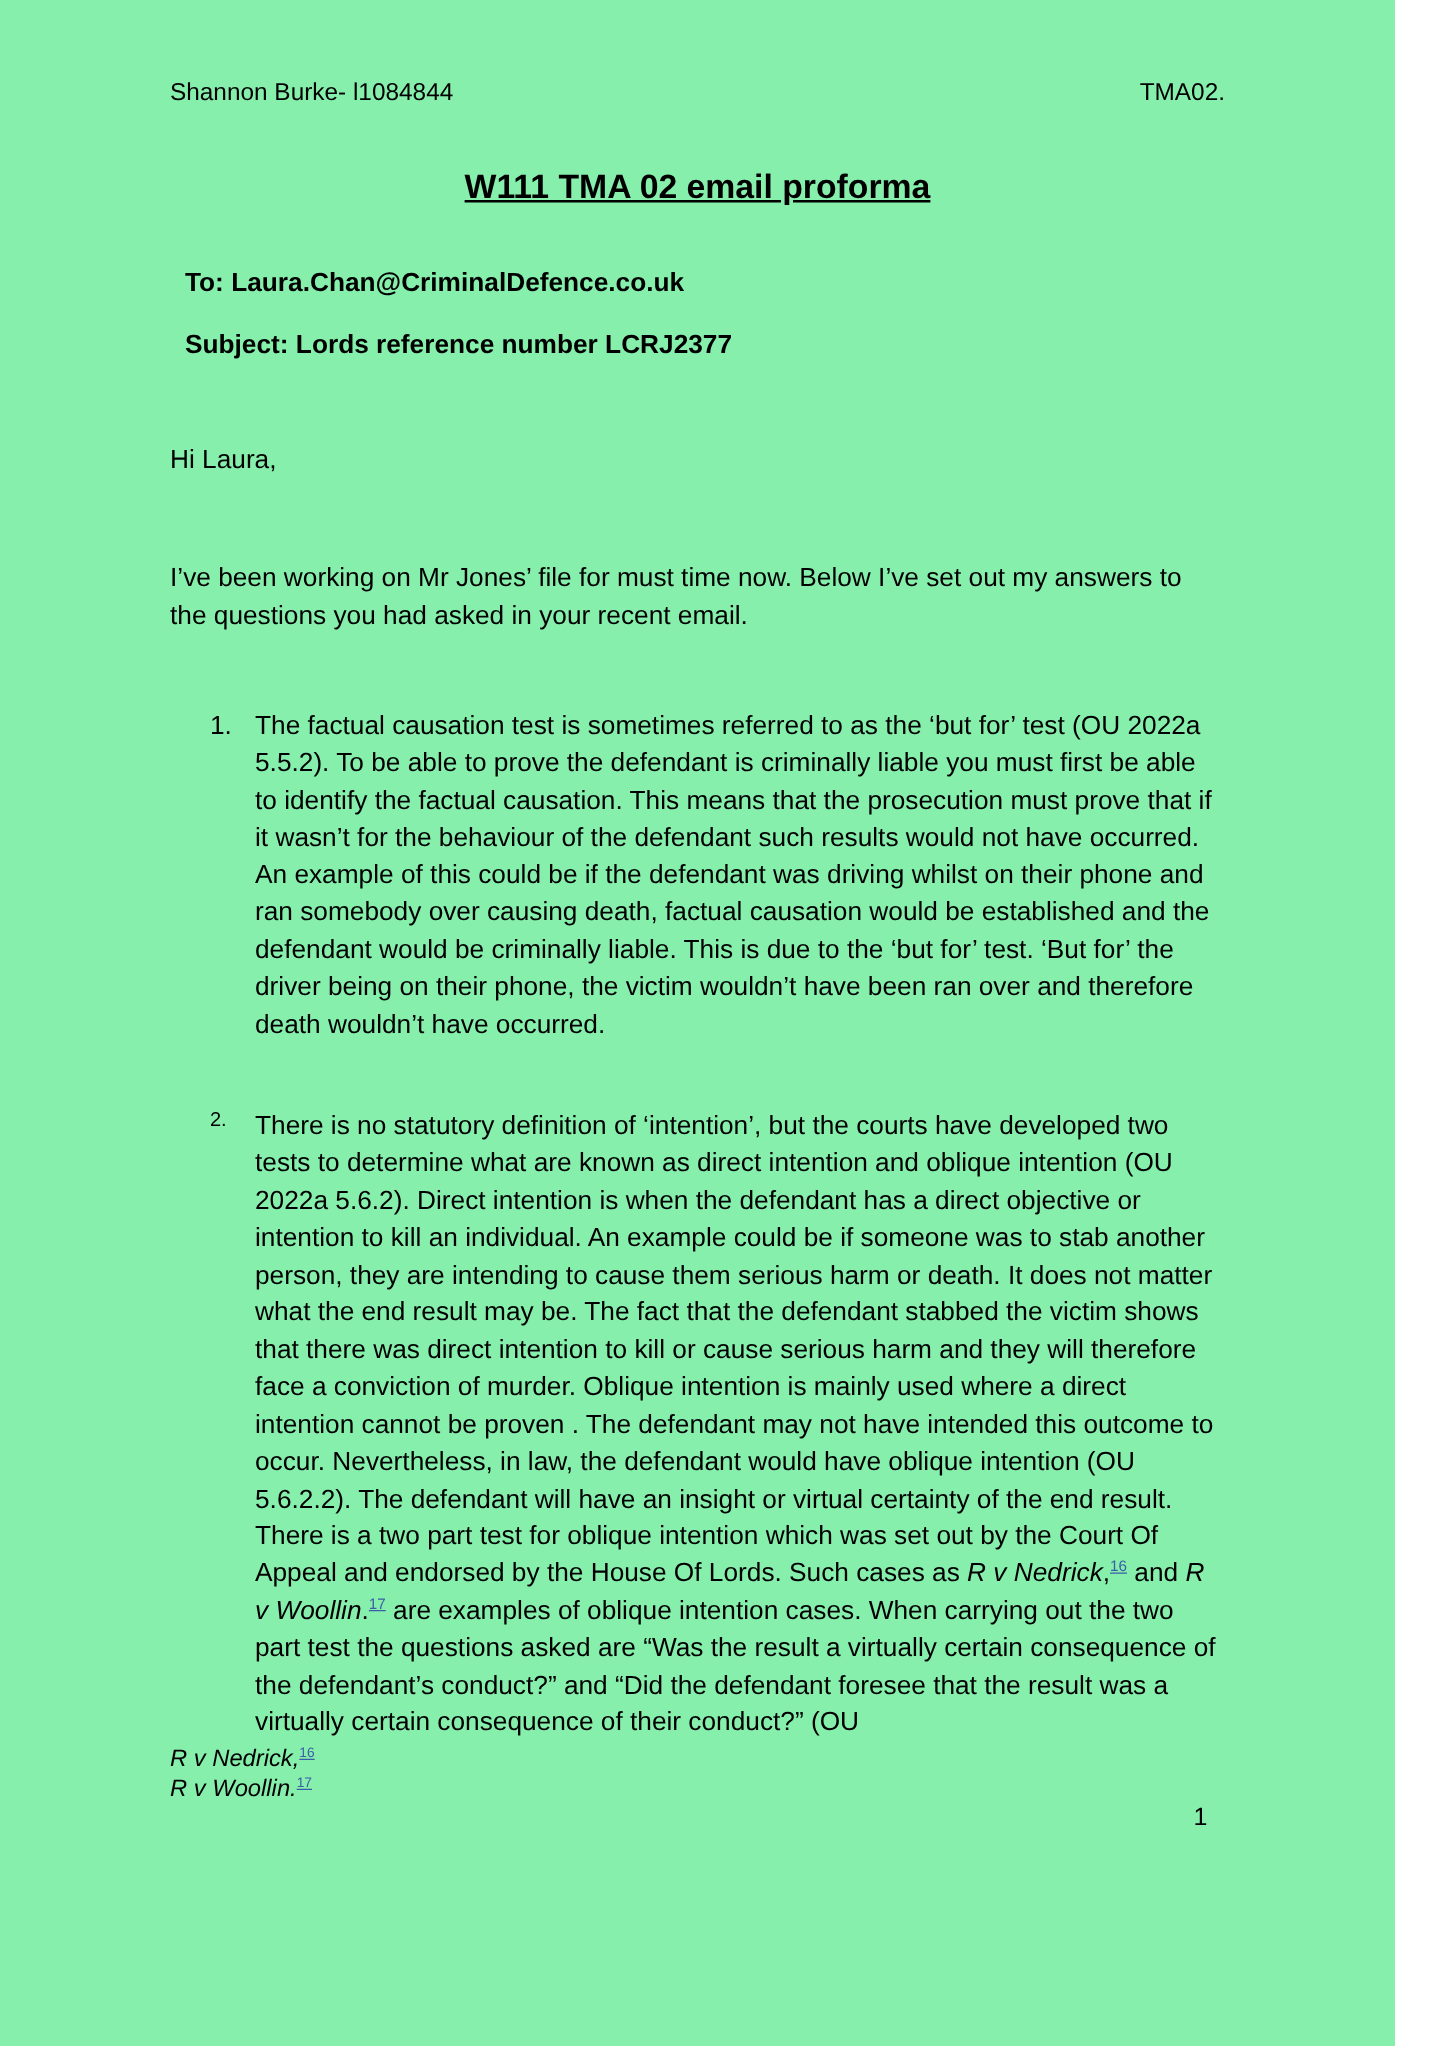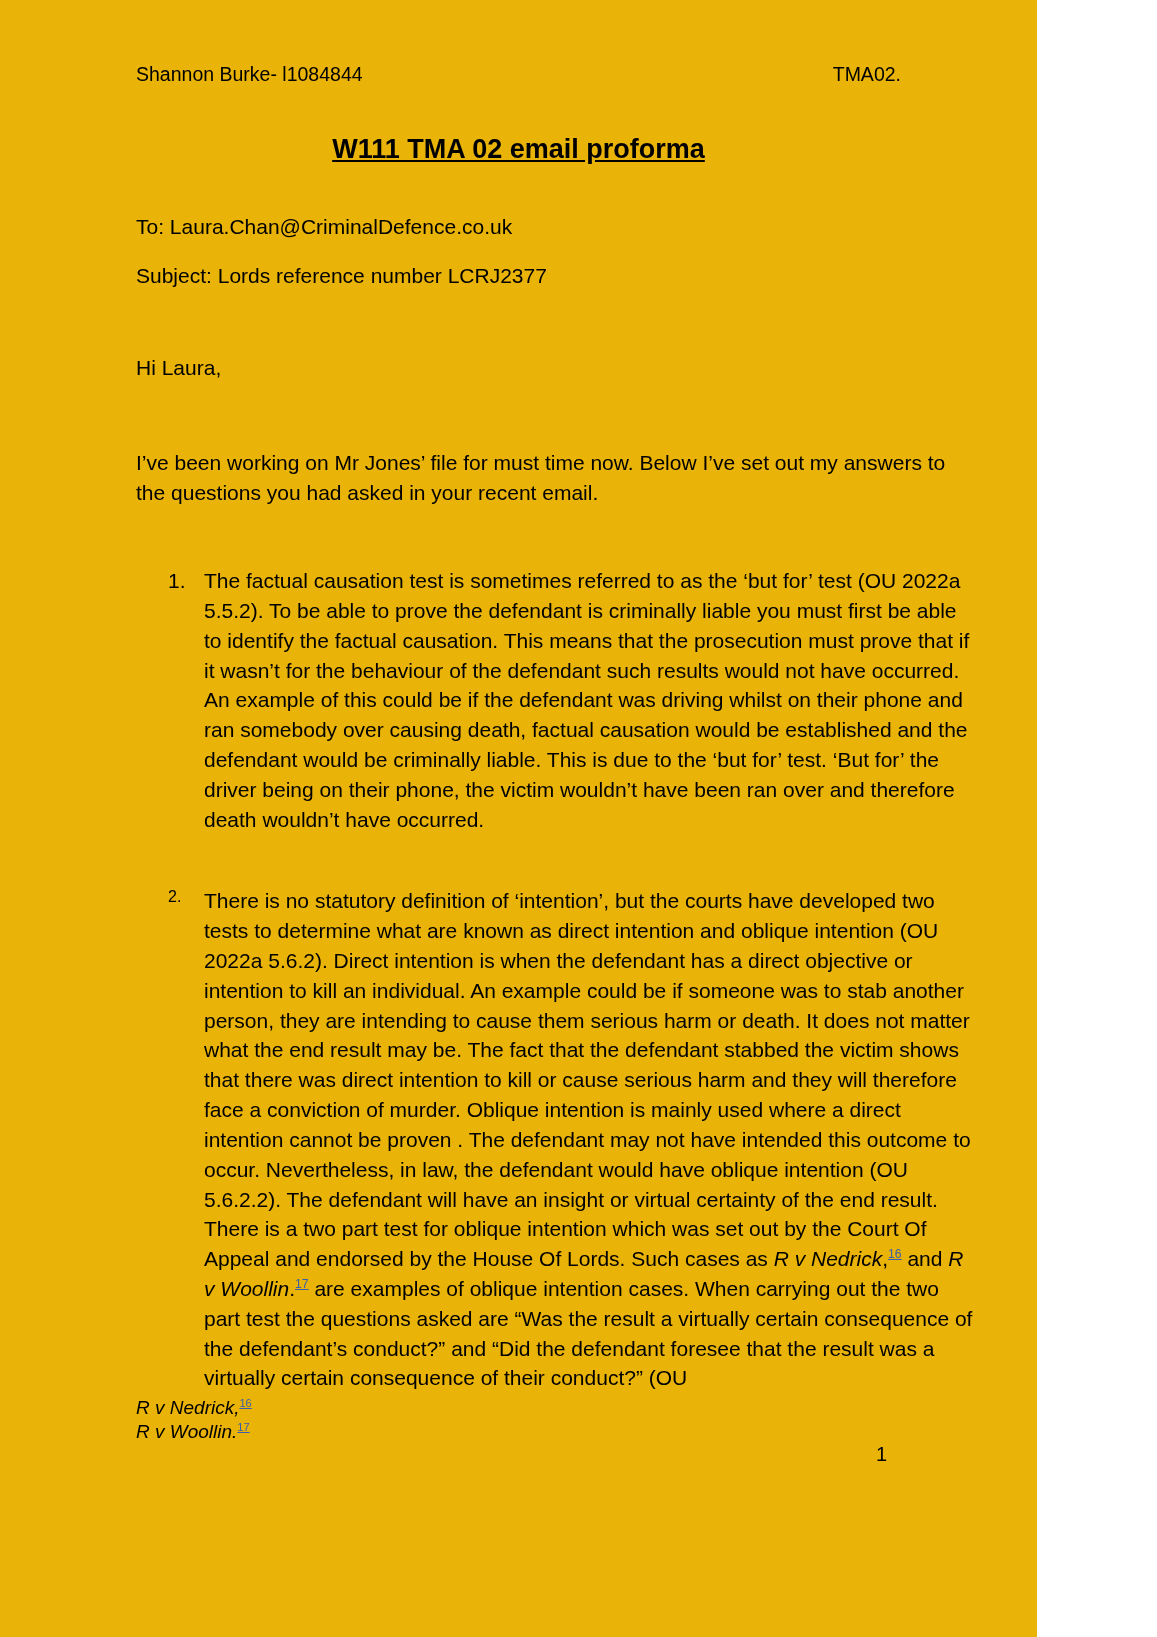--- a/index.html
+++ b/index.html
@@ -7,23 +7,23 @@
     margin: 0;
     padding: 0;
     background: #ffffff;
   }
   body {
     font-family: "Liberation Sans", sans-serif;
     color: #000000;
   }
   .page {
     position: relative;
-    width: 1037px;
+    width: 1116px;
     height: 1637px;
-    background: #eab308;
+    background: #86efac;
     box-sizing: border-box;
     overflow: hidden;
     padding-left: 23px;
   }
 
   
   .doc-header {
     position: absolute;
     top: 62px;
     left: 136px;
@@ -57,22 +57,23 @@
   .body-block {
     position: absolute;
     top: 212px;
     left: 136px;
     width: 842px;
     font-size: 21px;
     line-height: 1.42;
   }
 
   .meta-line {
-    margin: 0 0 19px 0;
+    margin: 0 0 19px 12px;
     white-space: nowrap;
+    font-weight: bold;
   }
   .meta-line:last-of-type { margin-bottom: 0; }
 
   .greeting {
     margin: 62px 0 0 0;
   }
 
   .intro {
     margin: 66px 0 0 0;
     text-align: left;

